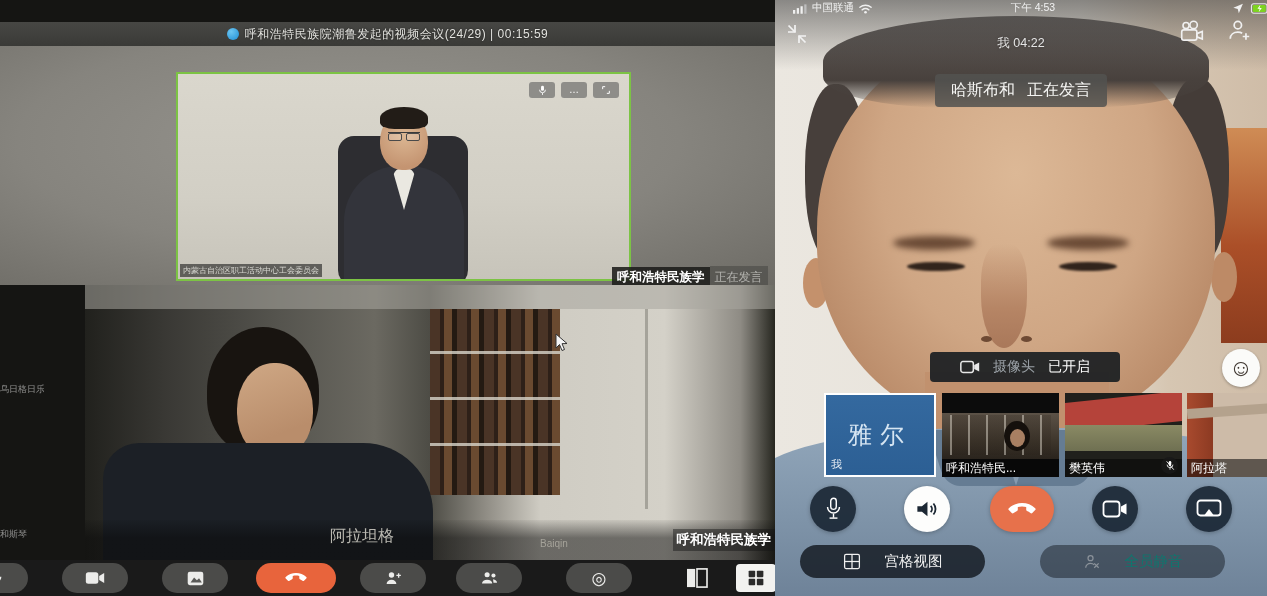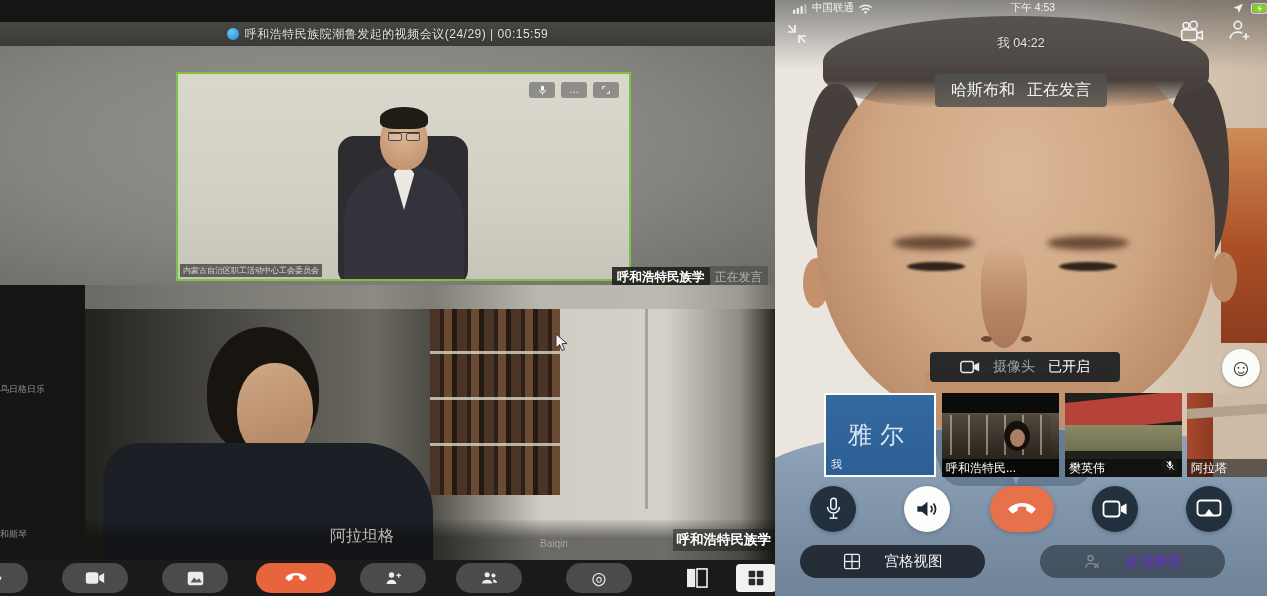--- a/index.html
+++ b/index.html
@@ -154,21 +154,21 @@
 
   .rc-btn{position:absolute;top:486px;width:46px;height:46px;border-radius:50%;
     background:rgba(30,42,56,.95);display:flex;align-items:center;justify-content:center;
     box-shadow:0 1px 4px rgba(0,0,0,.25);}
   .rc-btn.white{background:#fdfdfc;}
   .rc-btn.hang{width:64px;border-radius:23px;background:#e7714b;}
 
   .bpill{position:absolute;top:545px;height:33px;border-radius:17px;display:flex;align-items:center;
     justify-content:center;gap:24px;font-size:14.5px;}
   .bpill.grid{left:25px;width:185px;background:rgba(22,28,36,.85);color:#f0f0f0;}
-  .bpill.muteall{left:265px;width:185px;background:rgba(22,28,36,.5);color:#6d28d9;}
+  .bpill.muteall{left:265px;width:185px;background:rgba(22,28,36,.5);color:#0f766e;}
 </style>
 </head>
 <body>
 
 <div class="screen">
 
   <div class="left-pane">
 
     <div class="lp-titlebar">
       <span class="blue-dot"></span>

